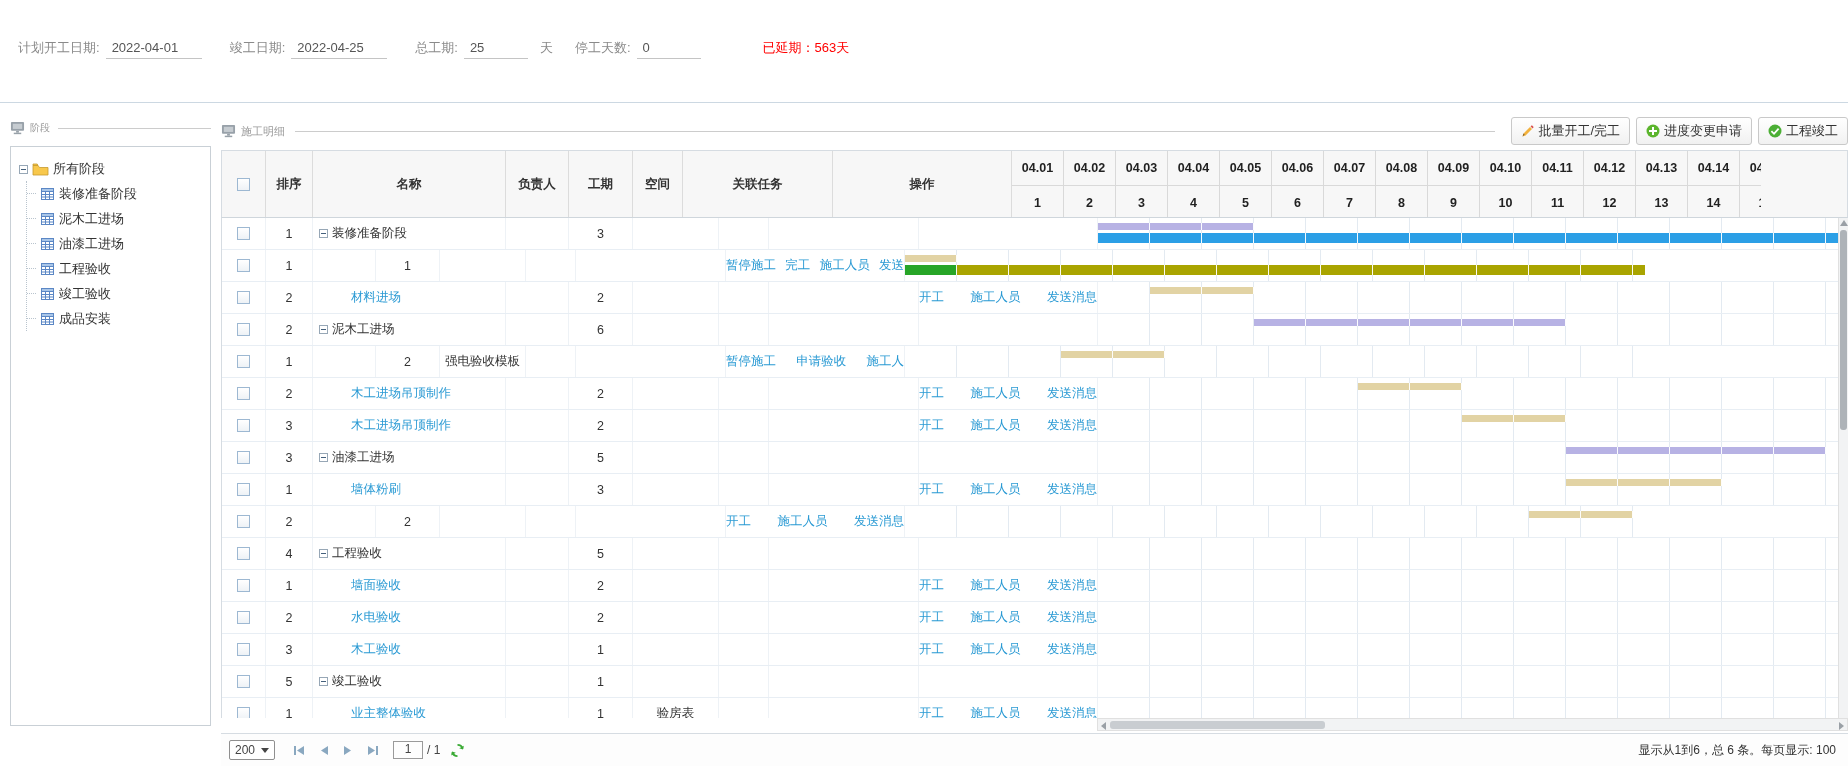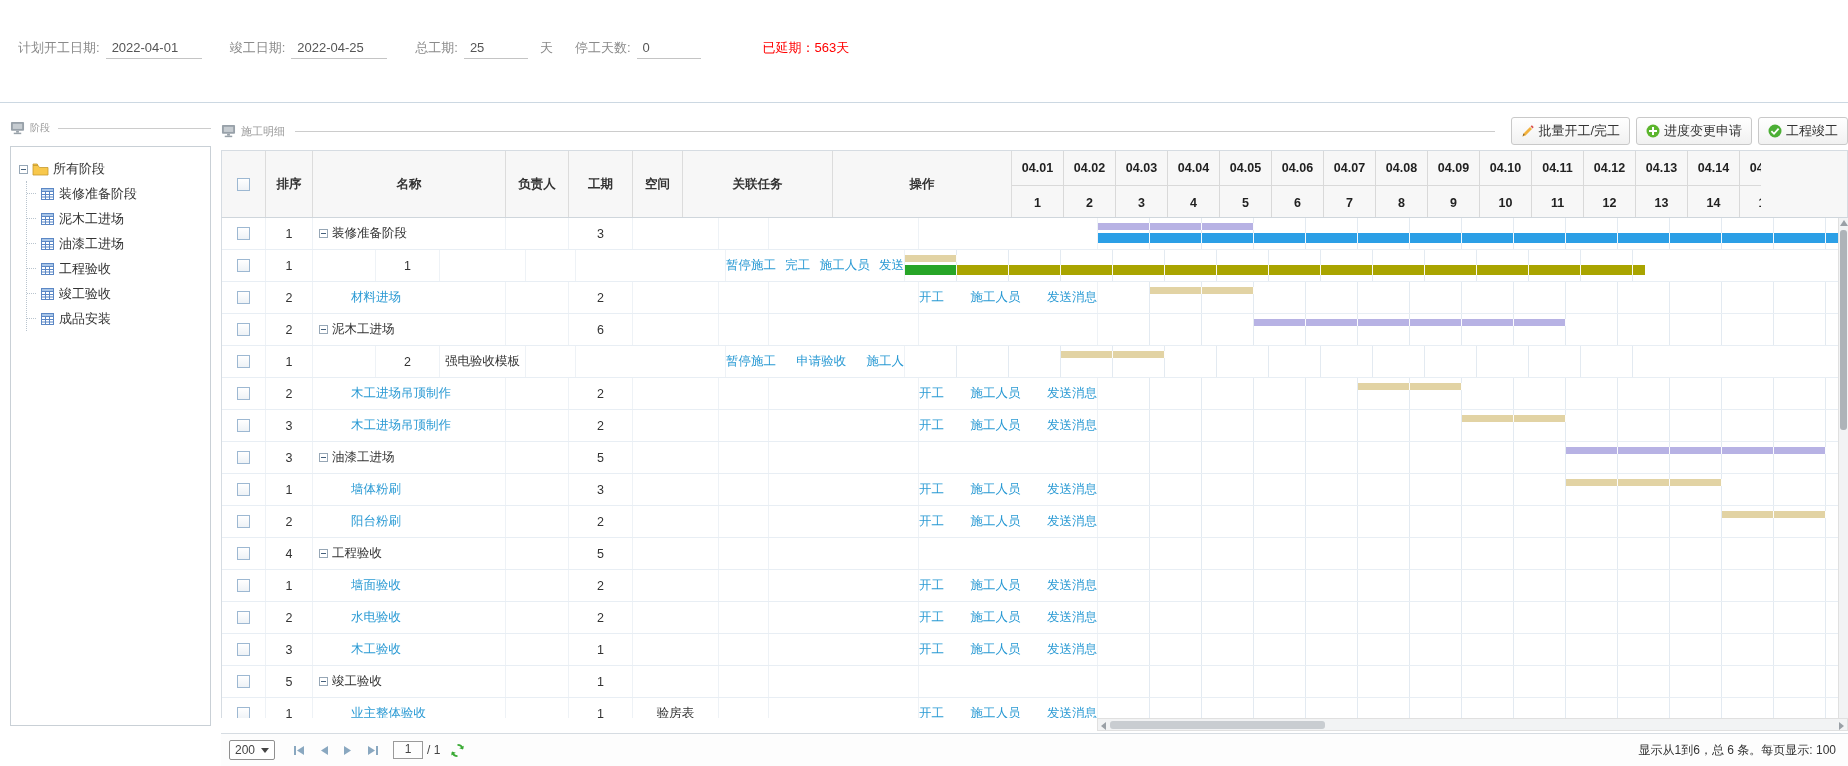--- a/index.html
+++ b/index.html
@@ -531,23 +531,20 @@
             </div>
             <div class="gantt-cell">
               <div class="bar lane1" style="left: 468px; width: 156px; background-color: rgb(226, 211, 164);"></div>
             </div>
           </div>
           <div class="trow">
             <div class="tcell" style="width: 44px;">
               <span class="chk"></span>
             </div>
             <div class="tcell" style="width: 47px;">2</div>
-            <div class="tcell name" style="width: 193px;">
-              <a class="lnk name-task">阳台粉刷</a>
-            </div>
             <div class="tcell" style="width: 63px;"></div>
             <div class="tcell" style="width: 64px;">2</div>
             <div class="tcell" style="width: 86px;"></div>
             <div class="tcell" style="width: 50px;"></div>
             <div class="tcell" style="width: 150px;"></div>
             <div class="tcell" style="width: 179px;">
               <span class="acts">
                 <a class="lnk">开工</a>
                 <a class="lnk">施工人员</a>
                 <a class="lnk">发送消息</a>

